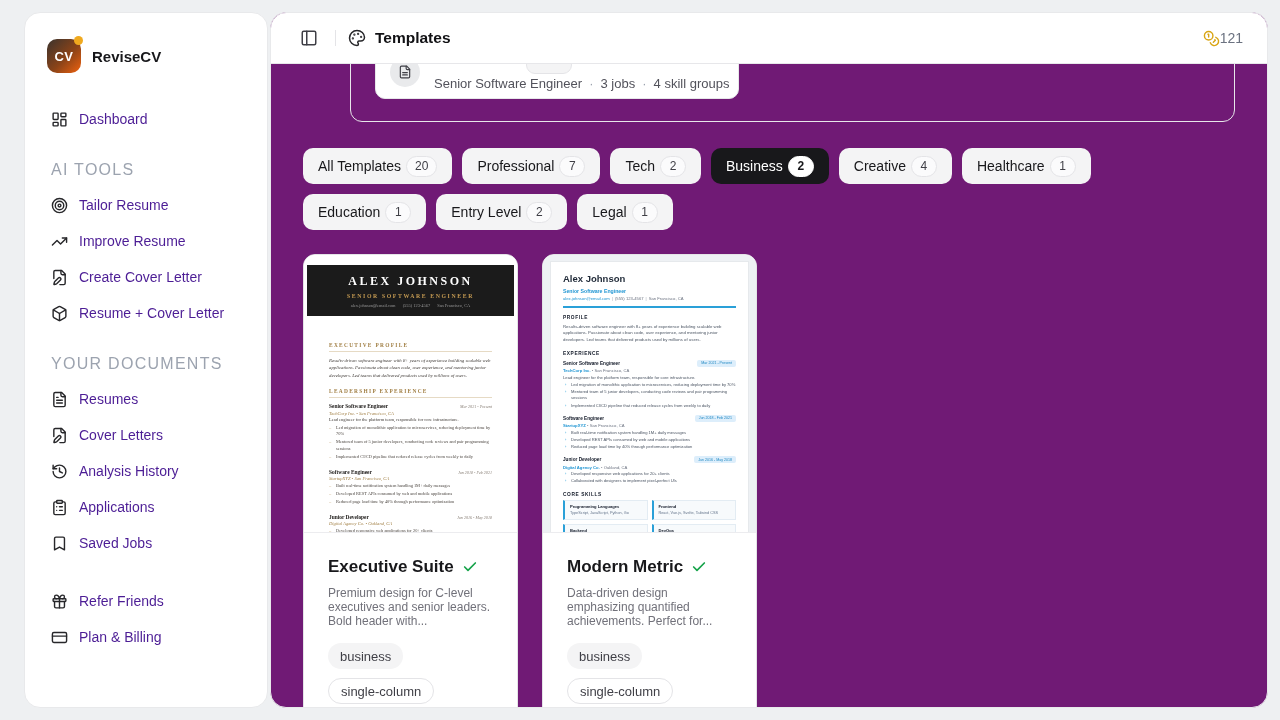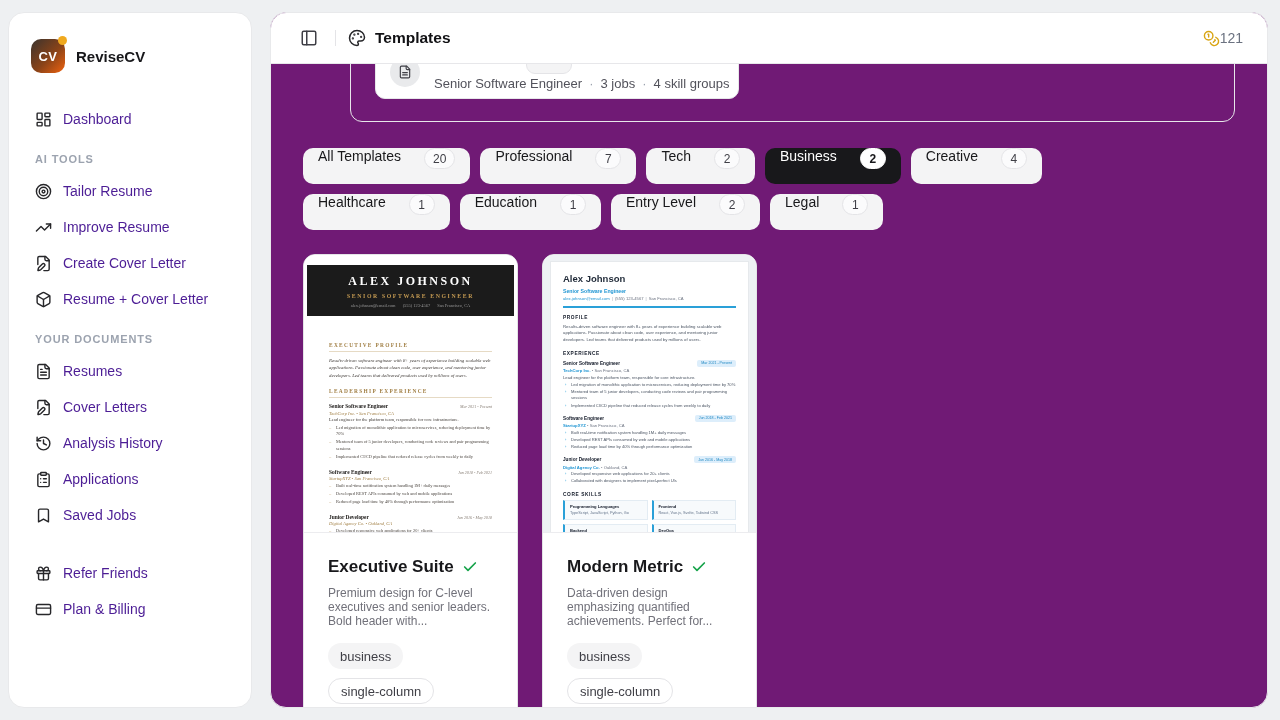--- a/index.html
+++ b/index.html
@@ -1,33 +1,33 @@
 <!DOCTYPE html>
 <html><head>
 <meta charset="utf-8">
 <style>
   * { margin:0; padding:0; box-sizing:border-box; }
   html,body { width:1280px; height:720px; overflow:hidden; background:#eef0f2;
     font-family:"Liberation Sans","DejaVu Sans",sans-serif; color:#18181b; }
 
   
-  .sidebar { position:absolute; left:8px; top:12px; width:244px; height:696px;
+  .sidebar { position:absolute; left:24px; top:12px; width:244px; height:696px;
     background:#fff; border:1px solid #e8e9eb; border-radius:16px; padding:26px 16px 20px; }
   .brand { display:flex; align-items:center; gap:11px; padding-left:6px; margin-bottom:28px; }
   .brand-logo { position:relative; width:34px; height:34px; border-radius:10px;
     background:linear-gradient(135deg,#3a332e 0%,#8a4318 55%,#ef620f 100%);
     display:flex; align-items:center; justify-content:center; }
   .brand-logo span { color:#fff; font-weight:bold; font-size:13px; letter-spacing:.5px; }
   .brand-dot { position:absolute; right:-2px; top:-3px; width:9px; height:9px; border-radius:50%; background:#f0a91e; }
   .brand-name { font-size:15px; font-weight:bold; color:#17171a; }
   .nav-item { display:flex; align-items:center; gap:11px; height:36px; padding:0 10px;
     border-radius:8px; font-size:14px; color:#4c1d95; cursor:pointer; }
   .nav-item svg { width:17px; height:17px; stroke:#27272a; flex:0 0 auto; }
-  .sec-label { font-size:11px; font-weight:bold; letter-spacing:.08em; color:#9ca3af;
-    padding-left:10px; margin:16px 0 8px; }
+  .sec-label { font-size:16px; font-weight:normal; letter-spacing:.08em; color:#9ca3af;
+    padding-left:10px; margin:24px 0 8px; }
   .nav-gap { height:22px; }
 
   
   .main { position:absolute; left:270px; top:12px; right:12px; bottom:12px;
     background:#701a75; border:1px solid #e8e9eb; border-radius:16px; overflow:hidden; }
   .topbar { position:absolute; left:0; right:0; top:0; height:51px; background:#fff;
     border-bottom:1px solid #e7e7ea; display:flex; align-items:center; padding:0 24px; z-index:5; }
   .icon-btn { width:28px; height:28px; display:flex; align-items:center; justify-content:center;
     border-radius:6px; cursor:pointer; }
   .icon-btn svg { width:18px; height:18px; stroke:#3f3f46; }
@@ -47,21 +47,21 @@
   .ctx-avatar { position:absolute; left:14px; top:13px; width:30px; height:30px; border-radius:50%;
     background:#e9eaec; display:flex; align-items:center; justify-content:center; }
   .ctx-avatar svg { width:14px; height:14px; stroke:#3f3f46; }
   .ctx-pill-cut { position:absolute; left:150px; top:12px; width:46px; height:18px;
     border:1px solid #e4e4e7; background:#f4f4f5; border-radius:9px; }
   .ctx-text { position:absolute; left:58px; top:32px; font-size:13px; color:#52525b; white-space:nowrap; }
   .ctx-text .dot { margin:0 7px; color:#9ca3af; }
 
   
   .chips { display:flex; flex-wrap:wrap; gap:10px; margin-top:26px; max-width:870px; }
-  .chip { display:flex; align-items:flex-start; gap:23px; height:36px; padding:0 15px;
+  .chip { display:flex; align-items:center; gap:5px; height:36px; padding:0 15px;
     background:#f4f4f5; border-radius:10px; font-size:14px; font-weight:500; color:#18181b; cursor:pointer; }
   .chip .cnt { min-width:26px; height:21px; padding:0 8px; display:flex; align-items:center; justify-content:center;
     border:1px solid #e4e4e7; background:#fbfbfc; border-radius:999px; font-size:12px; font-weight:normal; color:#3f3f46; }
   .chip.selected { background:#18181b; color:#fff; }
   .chip.selected .cnt { background:#fff; border-color:#fff; color:#18181b; font-weight:bold; }
 
   
   .grid { display:flex; gap:24px; margin-top:24px; }
   .tcard { width:215px; background:#fff; border:1px solid #e4e4e7; border-radius:12px; overflow:hidden; cursor:pointer; }
   .preview { height:278px; overflow:hidden; border-bottom:1px solid #ececef; position:relative; }

